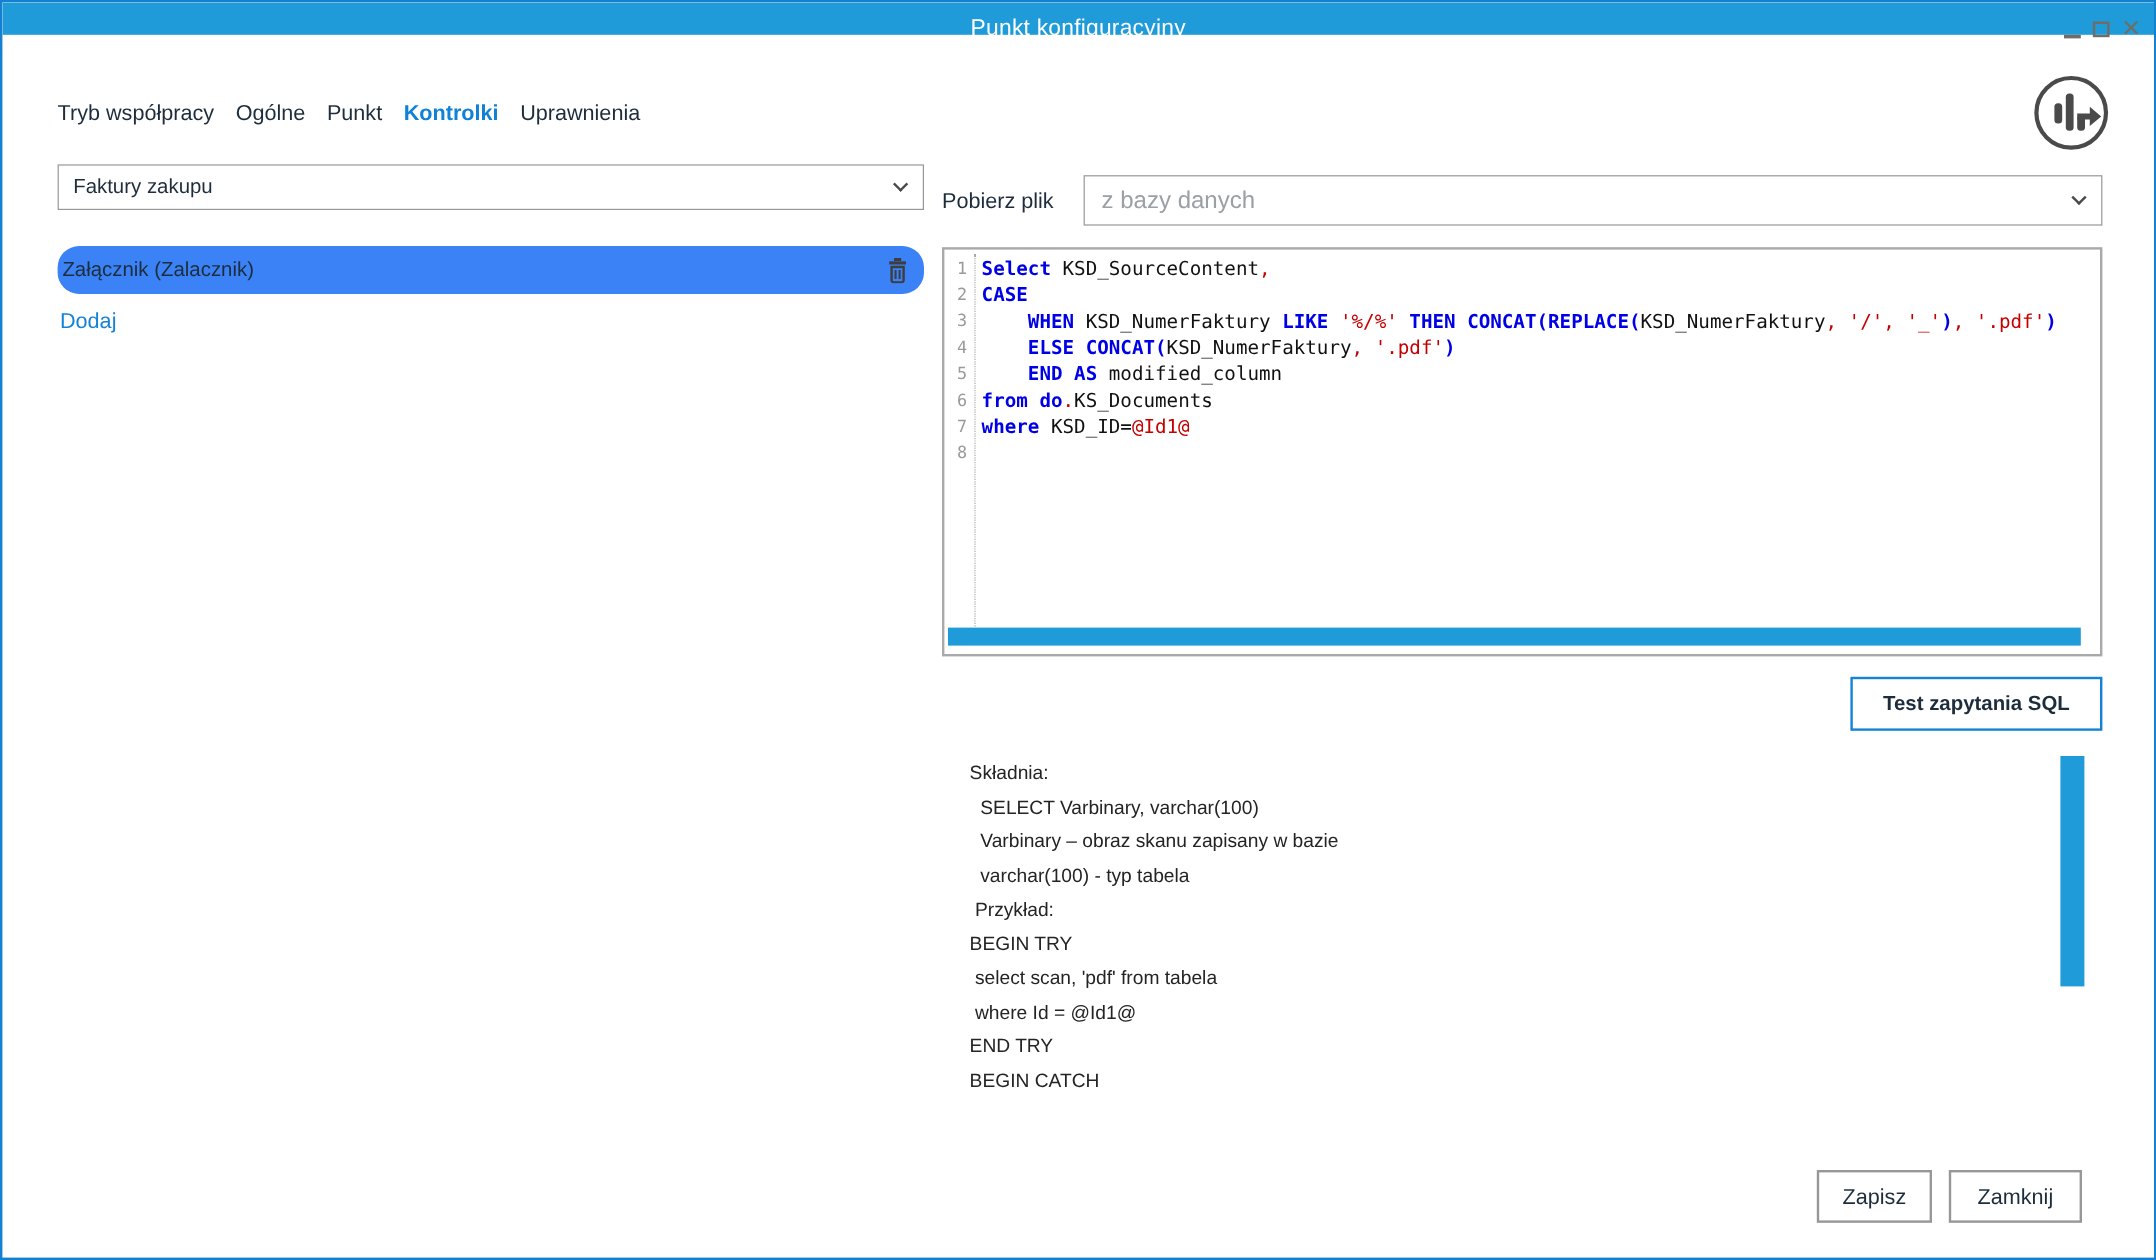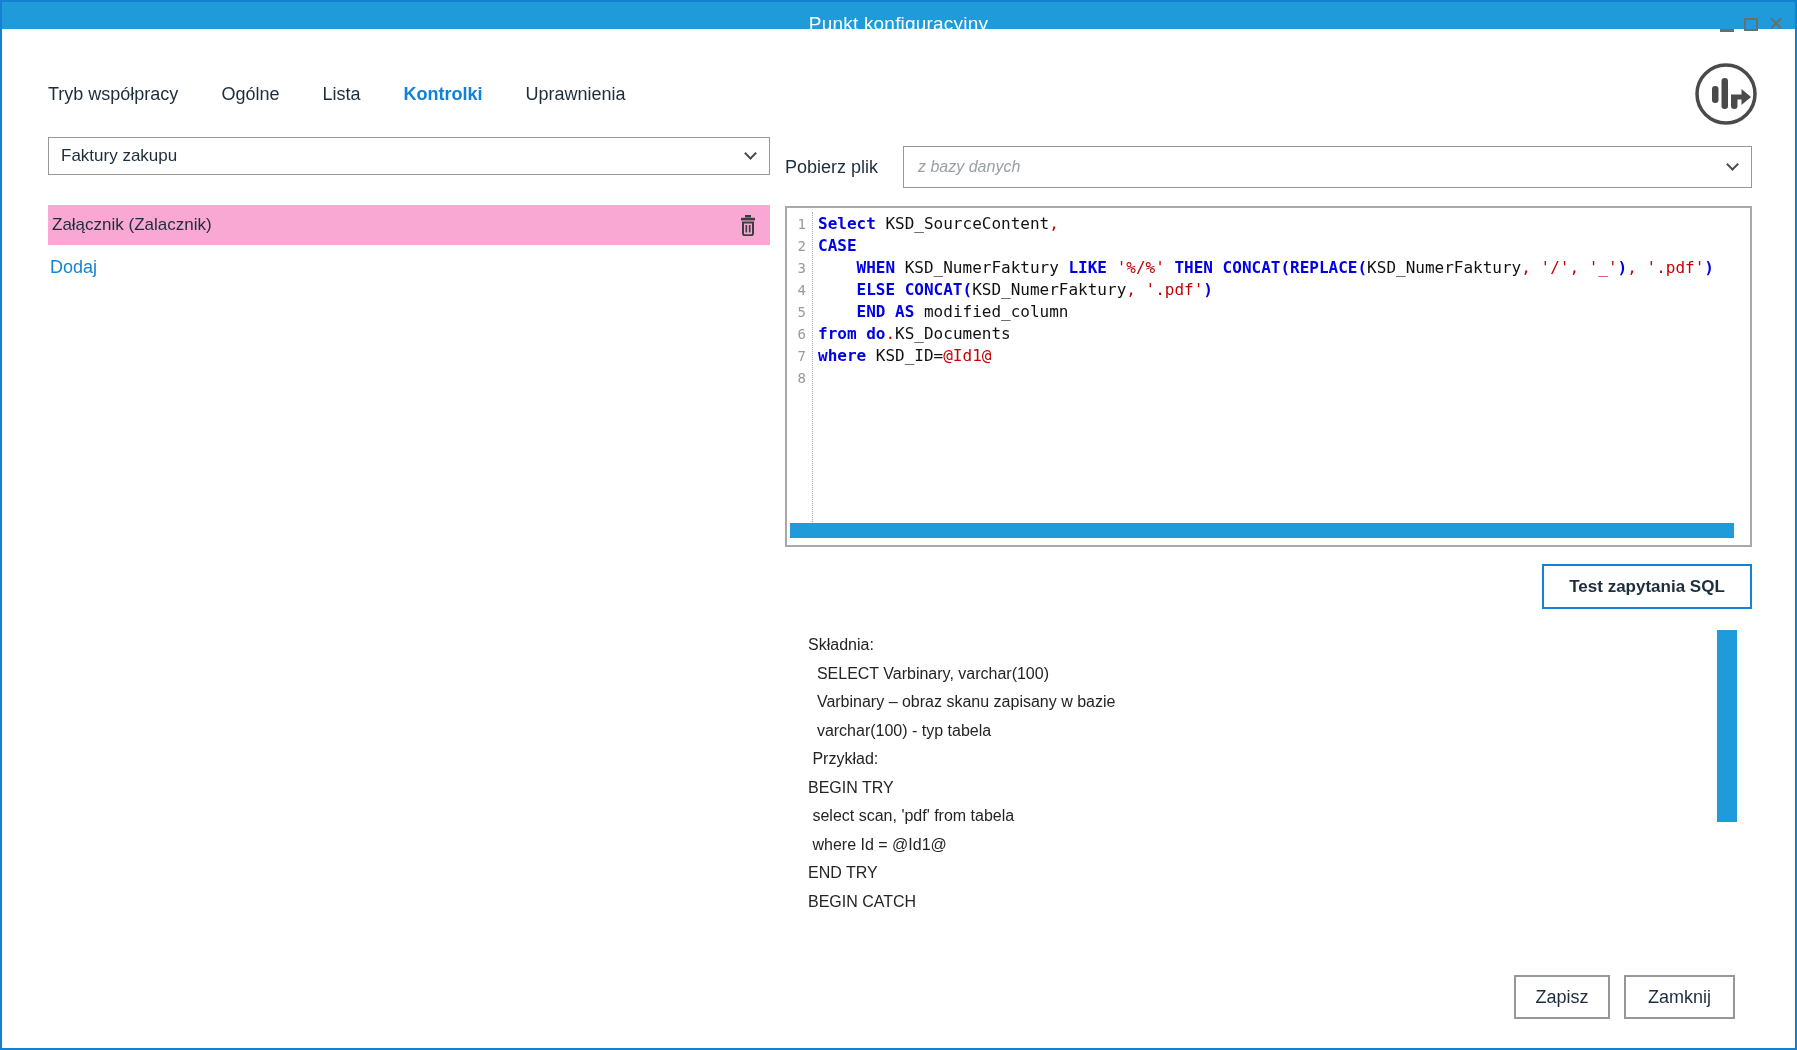--- a/index.html
+++ b/index.html
@@ -10,40 +10,40 @@
             border:2px solid #1380d0; overflow:hidden; }
 
   
   .titlebar { position:absolute; top:0; left:0; right:0; height:27px; background:#1e9bd8; }
   .title { height:44px; line-height:44px; text-align:center; color:#ffffff; font-size:19px; font-weight:400; letter-spacing:.2px; }
   .ctl-min { position:absolute; left:1718px; top:27px; width:14px; height:3px; background:#6e6e66; cursor:pointer; }
   .ctl-max { position:absolute; left:1742px; top:16px; width:14px; height:13px; border:2px solid #6e6e66; cursor:pointer; }
   .ctl-close { position:absolute; left:1764px; top:6px; width:20px; height:30px; color:#6e6e66; font-size:26px; line-height:30px; text-align:center; cursor:pointer; }
 
   
-  .tabbar { position:absolute; left:46px; top:82px; display:flex; gap:43px; }
+  .tabbar { position:absolute; left:46px; top:82px; display:flex; gap:18px; }
   .tab { font-size:18px; color:#1d2d3c; cursor:pointer; white-space:nowrap; }
   .tab.active { color:#0f82d8; font-weight:bold; }
 
   
   .transfer-icon { position:absolute; left:1690px; top:58px; width:68px; height:68px; cursor:pointer; }
 
   
   .select { position:absolute; background:#fff; border:1px solid #979797; display:flex; align-items:center; cursor:pointer; }
   .doc-select { left:46px; top:135px; width:722px; height:38px; }
   .doc-select .sel-text { padding-left:12px; font-size:17px; color:#1d2d3c; }
   .src-select { left:901px; top:144px; width:849px; height:42px; }
-  .src-select .sel-text { padding-left:14px; font-size:16px; color:#9aa0a6;font-style:italic; }
+  .src-select .sel-text { padding-left:14px; font-size:20px; color:#9aa0a6; }
   .chev { position:absolute; right:14px; top:50%; width:9px; height:9px; margin-top:-7px;
           border-right:2px solid #4a4a4a; border-bottom:2px solid #4a4a4a; transform:rotate(45deg); }
 
   
   .control-list { position:absolute; left:46px; top:203px; width:722px; }
   .ctl-row { position:relative; height:40px; display:flex; align-items:center; cursor:pointer; }
-  .ctl-row.selected { background:#f9a8d4; }
+  .ctl-row.selected { background:#3b82f6;border-radius:18px; }
   .ctl-row .ctl-label { padding-left:4px; font-size:17px; color:#1d2d3c; }
   .trash { position:absolute; right:14px; top:9px; width:16px; height:22px; cursor:pointer; }
 
   .add-link { position:absolute; left:48px; top:255px; font-size:18px; color:#1583d5; cursor:pointer; text-decoration:none; }
 
   
   .dl-label { position:absolute; left:783px; top:144px; height:42px; line-height:42px; font-size:18px; color:#1d2d3c; }
 
   .sql-editor { position:absolute; left:783px; top:204px; width:967px; height:341px; background:#fff;
                 border:2px solid #a9a9a9; cursor:text; }
@@ -80,21 +80,21 @@
   <div class="titlebar">
     <div class="title">Punkt konfiguracyjny</div>
     <span class="ctl-min"></span>
     <span class="ctl-max"></span>
     <span class="ctl-close">×</span>
   </div>
 
   <div class="tabbar">
       <div class="tab">Tryb współpracy</div>
       <div class="tab">Ogólne</div>
-      <div class="tab">Lista</div>
+      <div class="tab">Punkt</div>
       <div class="tab active">Kontrolki</div>
       <div class="tab">Uprawnienia</div>
     </div>
 
   <div class="transfer-icon">
     <svg width="68" height="68" viewBox="0 0 68 68">
       <circle cx="34" cy="34" r="29" fill="none" stroke="#4a4a4a" stroke-width="3.5"></circle>
       <rect x="20" y="26" width="6.5" height="17" rx="3" fill="#4a4a4a"></rect>
       <rect x="29.5" y="18" width="6.5" height="31" rx="3" fill="#4a4a4a"></rect>
       <rect x="39" y="36" width="6.5" height="13" rx="3" fill="#4a4a4a"></rect>

